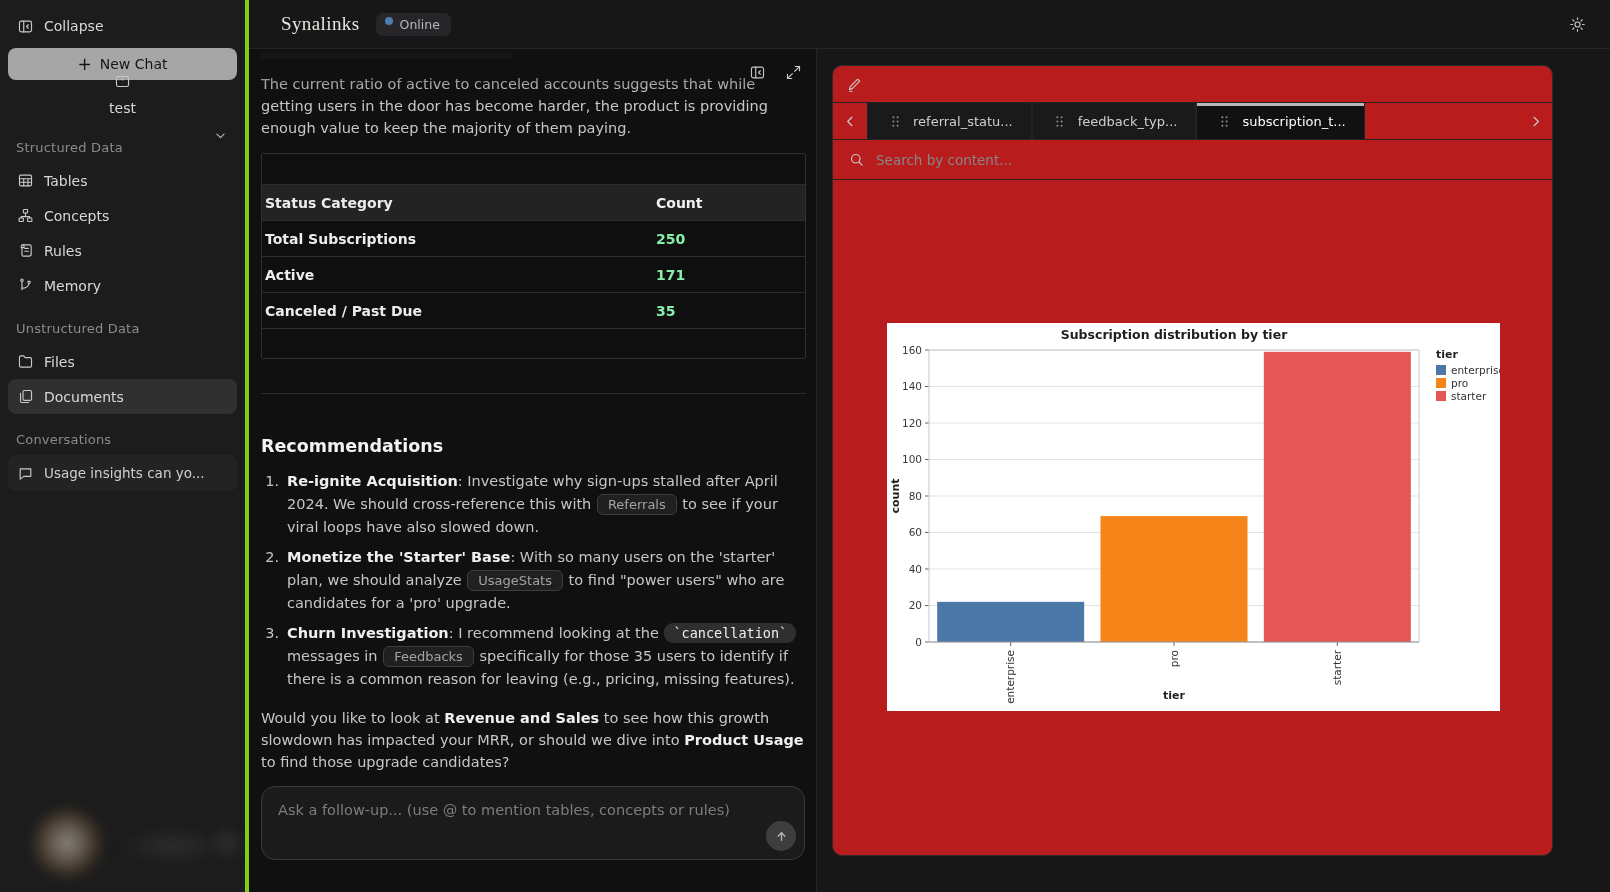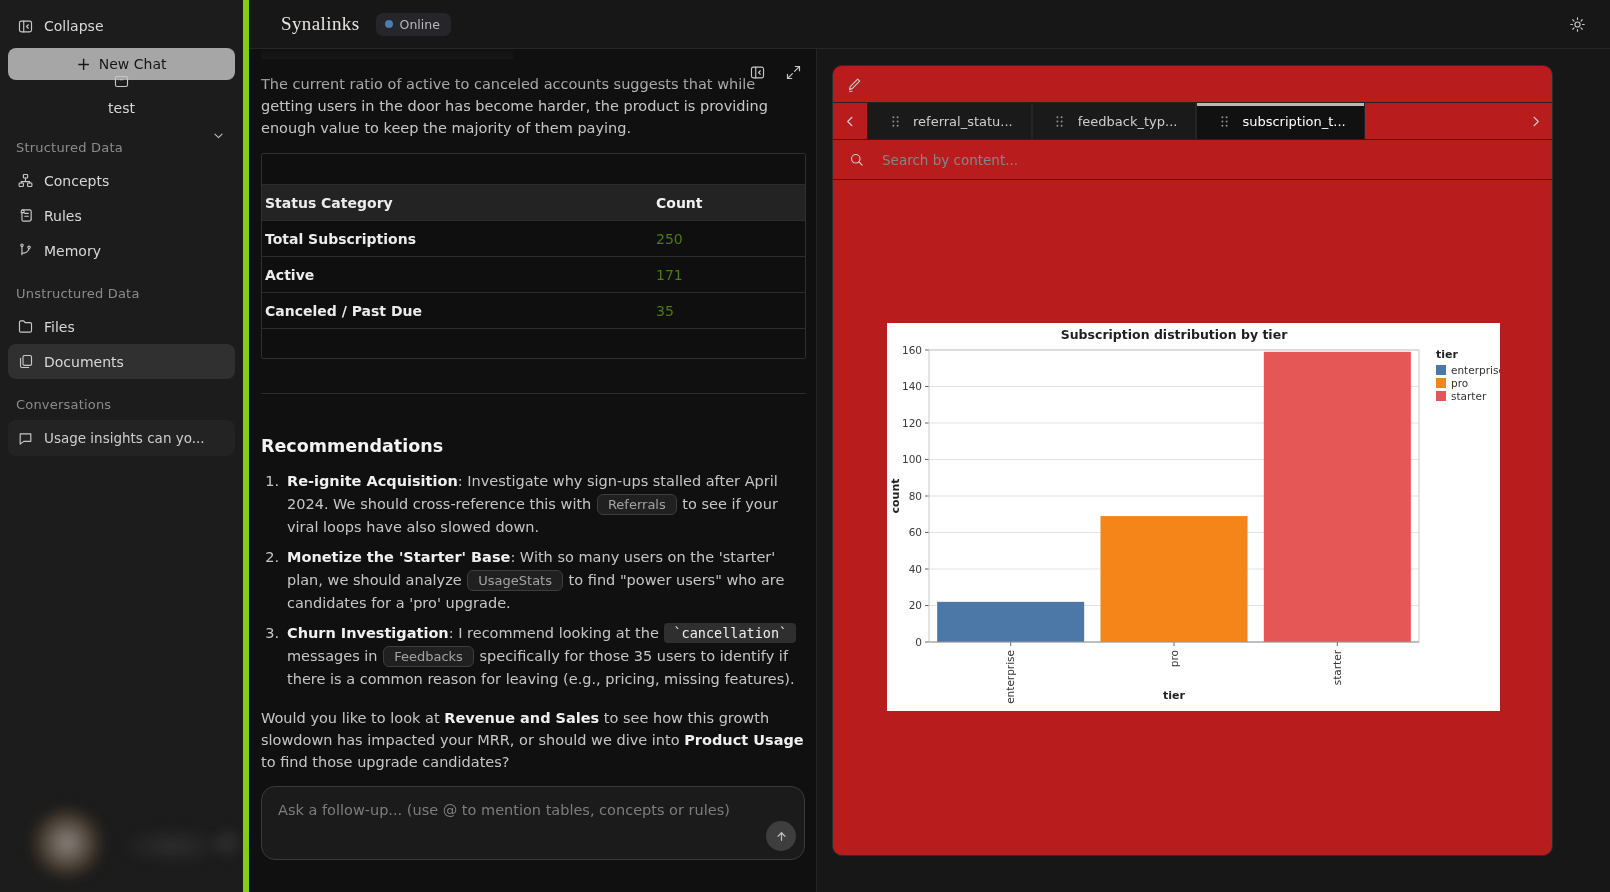--- a/index.html
+++ b/index.html
@@ -2,21 +2,21 @@
 <html><head>
 <meta charset="utf-8">
 <style>
   * { margin:0; padding:0; box-sizing:border-box; }
   html,body { width:1610px; height:892px; overflow:hidden; background:#171717;
     font-family:"DejaVu Sans","Liberation Sans",sans-serif; }
   .app { position:relative; width:1610px; height:892px; color:#dcdcdc; font-size:14px; }
 
   
   .sidebar { position:absolute; left:0; top:0; width:249px; height:892px;
-    background:#1c1c1c; border-right:6px solid #84cc16; padding:12px 8px; }
+    background:#1c1c1c; border-right:4px solid #84cc16; padding:12px 8px; }
   .side-row { display:flex; align-items:center; gap:10px; padding:4px 8px; height:28px;
     color:#d8d8d8; border-radius:8px; cursor:pointer; }
   .collapse-row { margin-bottom:8px; }
   .new-chat-btn { width:100%; height:32px; background:#a6a6a6; border:none; border-radius:8px;
     color:#161616; font-size:14px; font-weight:500; display:flex; align-items:center;
     justify-content:center; gap:8px; cursor:pointer; margin-bottom:14px;
     font-family:"DejaVu Sans","Liberation Sans",sans-serif; }
   .new-chat-plus { font-size:17px; font-weight:400; }
   .project-row { justify-content:center; margin-bottom:10px;flex-direction:column; }
   .project-row .chev { margin-left:auto; color:#bdbdbd; }
@@ -35,21 +35,21 @@
   .blob2 { position:absolute; left:118px; top:828px; width:110px; height:36px; border-radius:50%;
     background:radial-gradient(ellipse, rgba(130,130,130,.18), transparent 70%); filter:blur(6px); }
   .blob3 { position:absolute; left:208px; top:826px; width:38px; height:34px; border-radius:50%;
     background:radial-gradient(circle, rgba(120,120,120,.22), transparent 70%); filter:blur(4px); }
 
   
   .topbar { position:absolute; left:249px; top:0; width:1361px; height:49px;
     border-bottom:1px solid #262626; display:flex; align-items:center; padding:0 24px 0 32px; }
   .brand { font-family:"Liberation Serif","DejaVu Serif",serif; font-size:19px; color:#e8e5e0;
     letter-spacing:.4px; }
-  .online-badge { display:flex; align-items:center; gap:7px; background:#26262a; border-radius:7px;
+  .online-badge { display:flex; gap:7px; background:#26262a; border-radius:7px;
     padding:4px 11px 4px 9px; margin-left:16px; font-size:12.5px; color:#b9b9b9; }
   .online-dot { width:8px; height:8px; border-radius:50%; background:#4c7dad; }
   .theme-btn { margin-left:auto; color:#cfcfcf; cursor:pointer; display:flex; }
 
   
   .chat-col { position:absolute; left:249px; top:49px; width:568px; height:843px;
     background:#101010; border-right:1px solid #242424; }
   .chat-scroll { position:absolute; inset:0 0 115px 0; padding:2px 12px 0 12px; overflow:hidden; }
   .chat-actions-icons { position:absolute; right:14px; top:14px; display:flex; gap:18px; color:#cfcfcf; }
   .chat-actions-icons .icon { cursor:pointer; }
@@ -60,34 +60,34 @@
     background:linear-gradient(#101010e6, transparent); }
   .msg-bold { font-weight:bold; color:#f0f0f0; }
 
   .data-table { margin:14px 0 0 0; width:545px; border:1px solid #303030; border-radius:2px;
     background:#0f0f0f; }
   .dt-strip { height:30px; }
   .dt-row { display:flex; height:36px; align-items:center; border-top:1px solid #2c2c2c; }
   .dt-header { background:#232323; font-weight:bold; color:#f2f2f2; border-top:none;
     border-top:1px solid #2c2c2c; }
   .dt-c1 { width:394px; padding-left:3px; font-weight:bold; color:#ececec; }
-  .dt-c2 { color:#4d7c0f; font-weight:normal; }
+  .dt-c2 { color:#86efac; font-weight:bold; }
   .dt-header .dt-c2 { font-weight:bold; color:#f2f2f2; }
 
   .chat-hr { border:none; border-top:1px solid #2c2c2c; margin:34px 0 0 0; width:545px; }
 
   .rec-title { font-size:17.5px; font-weight:bold; color:#f3f3f3; margin:42px 0 14px 0; }
   .rec-list { width:545px; }
   .rec-item { display:flex; gap:8px; font-size:14.5px; line-height:23px; color:#c6c6c6;
     margin-bottom:7px; }
   .rec-num { width:18px; flex:0 0 auto; text-align:right; }
   .chip { display:inline-block; border:1px solid #3d3d3d; background:#202020; color:#a3a3a3;
     border-radius:6px; padding:0px 10px; font-size:13px; line-height:19px; margin:0 1px;
     cursor:pointer; }
-  .code-chip { display:inline-block; background:#2f2f2f; color:#efefef; border-radius:4px;
+  .code-chip { display:inline-block; background:#2f2f2f; color:#efefef; border-radius:9px;
     padding:0px 9px; font-family:"DejaVu Sans Mono","Liberation Mono",monospace;
     font-size:13.5px; line-height:20px; margin:0 1px; }
 
   .closing { margin-top:16px; }
 
   .chat-input-card { position:absolute; left:12px; right:11px; bottom:32px; height:74px;
     background:#1b1b1b; border:1px solid #3a3a3a; border-radius:14px; }
   .chat-input { position:absolute; left:16px; top:8px; right:54px; height:30px; background:transparent;
     border:none; outline:none; color:#d8d8d8; font-size:14.5px;
     font-family:"DejaVu Sans","Liberation Sans",sans-serif; }
@@ -108,21 +108,21 @@
     cursor:pointer; }
   .tab-chev.right { margin-left:auto; }
   .tab { display:flex; align-items:center; gap:9px; padding:0 18px; min-width:148px;
     border-right:1px solid #242424; border-left:1px solid #242424; color:#cfcfcf; font-size:13px;
     cursor:pointer; position:relative; background:#1a1a1a; }
   .tab .grip { color:#8f8f8f; }
   .tab.active { background:#111111; color:#ffffff; }
   .tab.active::before { content:""; position:absolute; left:0; top:0; right:0; height:3px;
     background:#b9b9b9; }
   .rp-search { height:40px; border-bottom:1px solid #242424; display:flex; align-items:center;
-    gap:17px; padding:0 14px; color:#8a8a8a; }
+    gap:11px; padding:0 14px; color:#8a8a8a; }
   .rp-search input { flex:1; background:transparent; border:none; outline:none; color:#cfcfcf;
     font-size:13.5px; font-family:"DejaVu Sans","Liberation Sans",sans-serif; }
   .rp-search input::placeholder { color:#868686; }
 
   .chart-card { position:absolute; left:54px; top:257px; width:613px; height:388px;
     background:#ffffff; }
   .chart-card svg { display:block; font-family:"DejaVu Sans","Liberation Sans",sans-serif; }
 </style>
 </head>
 <body>
@@ -156,20 +156,32 @@
       </span>
       <span>test</span>
       <span class="icon chev">
         <svg viewBox="0 0 24 24">
             <path d="M7 10l5 5 5-5"></path>
           </svg>
       </span>
     </div>
 
     <div class="section-label">Structured Data</div>
+    <div class="side-row nav-item">
+      <span class="icon">
+        <svg viewBox="0 0 24 24">
+            <rect x="3.5" y="4.5" width="17" height="15" rx="2"></rect>
+            <path d="M3.5 9.5h17"></path>
+            <path d="M3.5 14.5h17"></path>
+            <path d="M9.5 9.5v10"></path>
+            <path d="M15.5 9.5v10"></path>
+          </svg>
+      </span>
+      <span>Tables</span>
+    </div>
     <div class="side-row nav-item">
       <span class="icon">
         <svg viewBox="0 0 24 24">
             <rect x="9" y="3.5" width="6" height="5" rx="1"></rect>
             <rect x="3" y="15.5" width="6" height="5" rx="1"></rect>
             <rect x="15" y="15.5" width="6" height="5" rx="1"></rect>
             <path d="M12 8.5v3.5"></path>
             <path d="M6 15.5v-2h12v2"></path>
           </svg>
       </span>

